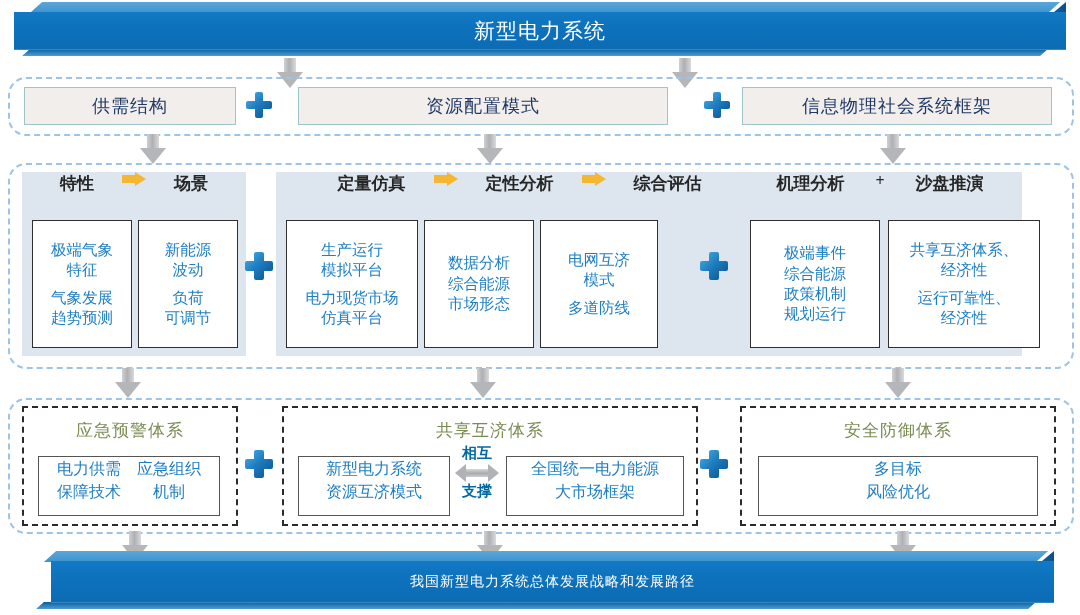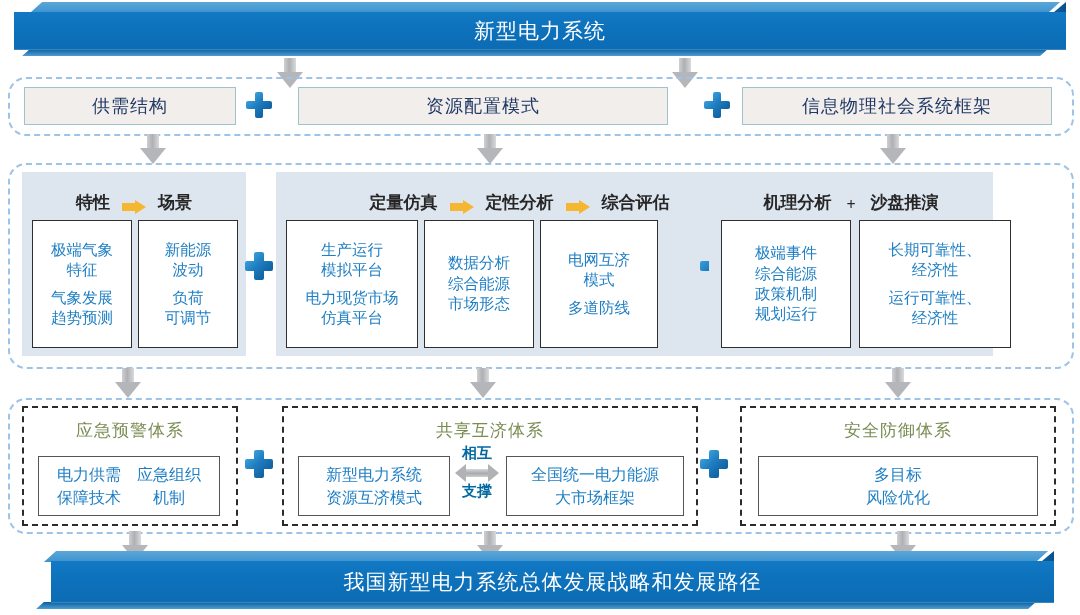--- a/index.html
+++ b/index.html
@@ -31,21 +31,21 @@
     transform:skewX(-48deg);
   }
   .banner .side{
     position:absolute;right:0;top:10px;width:12px;bottom:6px;
     background:linear-gradient(90deg,#0a61a4 0%,#0a4f88 100%);
     transform:skewY(-40deg);transform-origin:left top;
   }
   #top-banner{left:14px;top:2px;width:1052px;height:54px;}
   #top-banner .face{font-size:21px;}
   #bottom-banner{left:28px;top:551px;width:1026px;height:58px;}
-  #bottom-banner .face{font-size:21px;margin-left:23px;}
+  #bottom-banner .face{font-size:14px;margin-left:23px;}
 
   
   .darrow{position:absolute;width:26px;height:30px;}
   .darrow .shaft{
     position:absolute;left:7px;top:0;width:12px;height:16px;
     background:linear-gradient(90deg,#cfd0d2 0%,#aeb0b3 45%,#d9dadc 100%);
   }
   .darrow .head{
     position:absolute;left:0;top:14px;width:0;height:0;
     border-left:13px solid transparent;border-right:13px solid transparent;
@@ -75,22 +75,22 @@
   }
   .plus .h{left:0;top:33%;width:100%;height:34%;}
   .plus .v{top:0;left:33%;height:100%;width:34%;}
 
   
   .panel{
     position:absolute;background:#dde5ef;
   }
   .panel .phead{
     position:absolute;left:0;right:0;top:0;height:42px;
-    display:flex;align-items:flex-end;justify-content:center;
-    color:#262626;font-size:17px;font-weight:bold;
+    display:flex;align-items:flex-start;justify-content:center;
+    color:#262626;font-size:17px;font-weight:bold;gap:16px;
   }
   .phead .seg{margin:0 5px;white-space:nowrap;}
   .phead .plusmark{color:#262626;font-size:16px;font-weight:bold;margin:0 10px;}
   .oarrow{
     position:relative;display:inline-block;width:24px;height:14px;margin:0 7px;
     vertical-align:middle;
   }
   .oarrow .s{position:absolute;left:0;top:3px;width:14px;height:8px;background:#f5b731;}
   .oarrow .t{
     position:absolute;right:0;top:0;width:0;height:0;
@@ -109,21 +109,21 @@
   .dbox{
     position:absolute;border:2px dashed #2b2b2b;background:transparent;
   }
   .dhead{
     position:absolute;left:0;right:0;top:8px;height:28px;
     display:flex;align-items:center;justify-content:center;
     color:#7b8c53;font-size:17px;letter-spacing:1px;
   }
   .sbox{
     position:absolute;background:#ffffff;border:1.5px solid #555;
-    display:flex;align-items:center;justify-content:center;
+    display:flex;align-items:flex-start;justify-content:center;
     color:#1f7fc4;font-size:16px;line-height:1.45;text-align:center;
   }
   .sbox .col{padding:0 8px;white-space:nowrap;}
 
   
   .mutual{position:absolute;width:46px;text-align:center;}
   .mutual .lbl{color:#0369a1;font-size:15px;font-weight:bold;line-height:1.05;}
   .biarrow{position:relative;width:44px;height:18px;margin:2px auto;}
   .biarrow .bar{
     position:absolute;left:11px;right:11px;top:5px;height:8px;
@@ -257,34 +257,34 @@
       <div class="gap"></div>
       <div class="ln">多道防线</div>
     </div>
   </div>
 
   <div class="plus" style="left:700px;top:252px;width:28px;height:28px;">
       <i class="h"></i>
       <i class="v"></i>
     </div>
 
-  <div class="panel" style="left:709px;top:172px;width:284px;height:184px;">
+  <div class="panel" style="left:738px;top:172px;width:284px;height:184px;">
     <div class="phead">
       <span class="seg">机理分析</span>
       <span class="plusmark">+</span>
       <span class="seg">沙盘推演</span>
     </div>
     <div class="wbox" style="left:12px;top:48px;width:128px;height:126px;">
       <div class="ln">极端事件</div>
       <div class="ln">综合能源</div>
       <div class="ln">政策机制</div>
       <div class="ln">规划运行</div>
     </div>
     <div class="wbox" style="left:150px;top:48px;width:150px;height:126px;">
-      <div class="ln">长期可靠性、</div>
+      <div class="ln">共享互济体系、</div>
       <div class="ln">经济性</div>
       <div class="gap"></div>
       <div class="ln">运行可靠性、</div>
       <div class="ln">经济性</div>
     </div>
   </div>
 
   <div class="darrow" style="left:115px;top:368px;">
       <div class="shaft"></div>
       <div class="head"></div>

